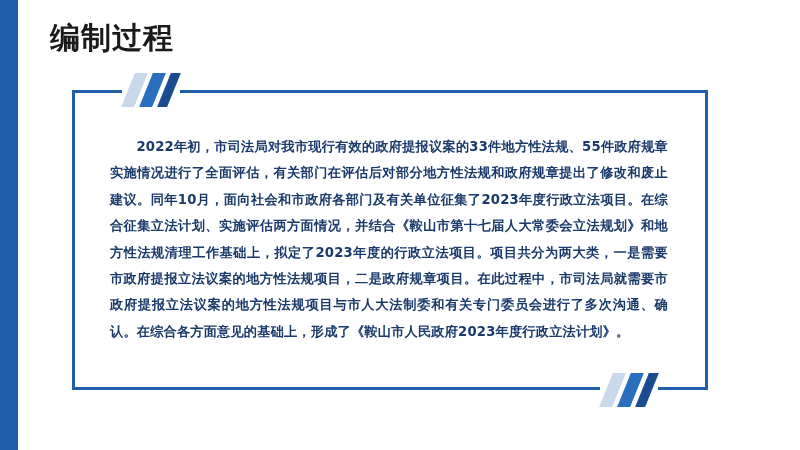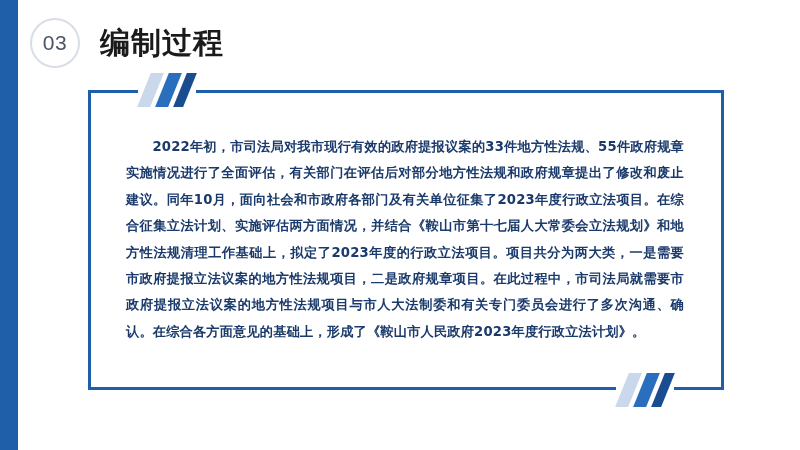--- a/index.html
+++ b/index.html
@@ -63,21 +63,20 @@
   }
 
   
   .frame {
     position: absolute;
     left: 72px;
     top: 90px;
     width: 636px;
     height: 300px;
     box-sizing: border-box;
-    margin-left: 16px;
   }
   .frame-border-l {
     position: absolute;
     left: 0;
     top: 0;
     width: 3px;
     height: 300px;
     background: #1f5fa9;
   }
   .frame-border-r {
@@ -150,21 +149,20 @@
   }
 </style>
 </head>
 <body>
 
 <div class="slide">
 
   <div class="left-bar"></div>
 
   <div class="header">
-    <div class="num-badge">03</div>
     <div class="header-title">编制过程</div>
   </div>
 
   <div class="frame">
     <div class="frame-border-l"></div>
     <div class="frame-border-r"></div>
     <div class="frame-border-t"></div>
     <div class="frame-border-b"></div>
 
     <div class="stripes top">

